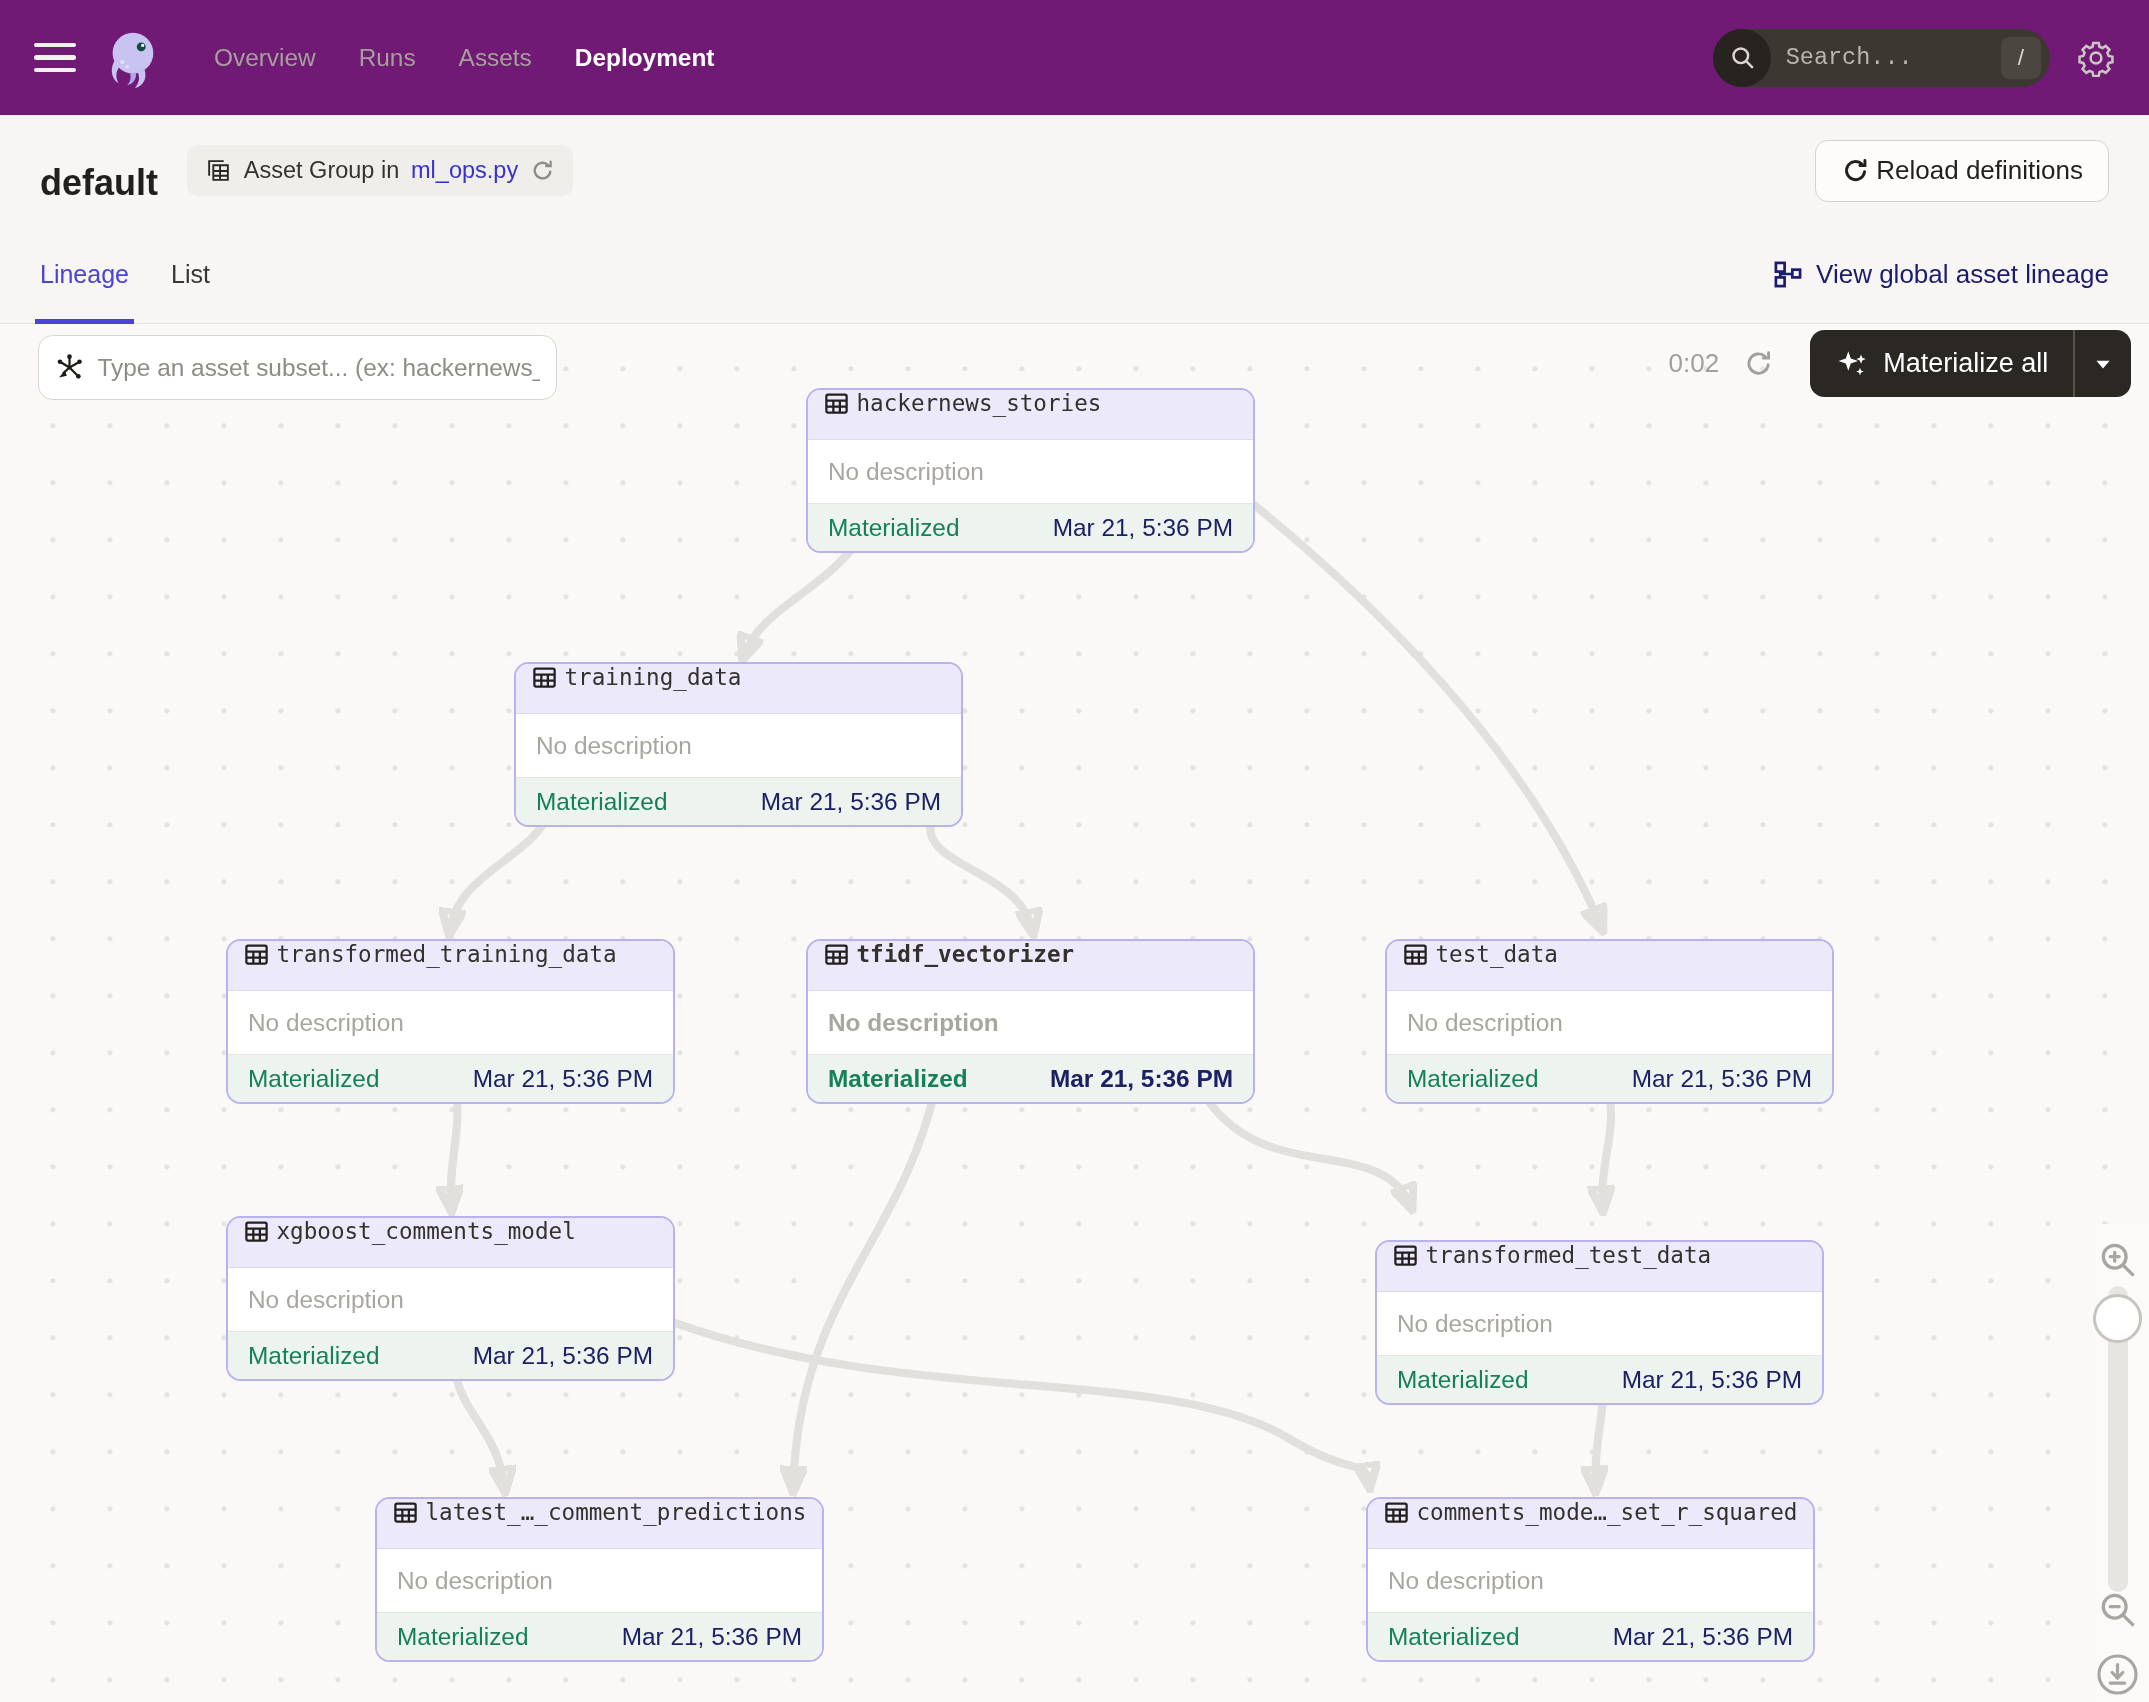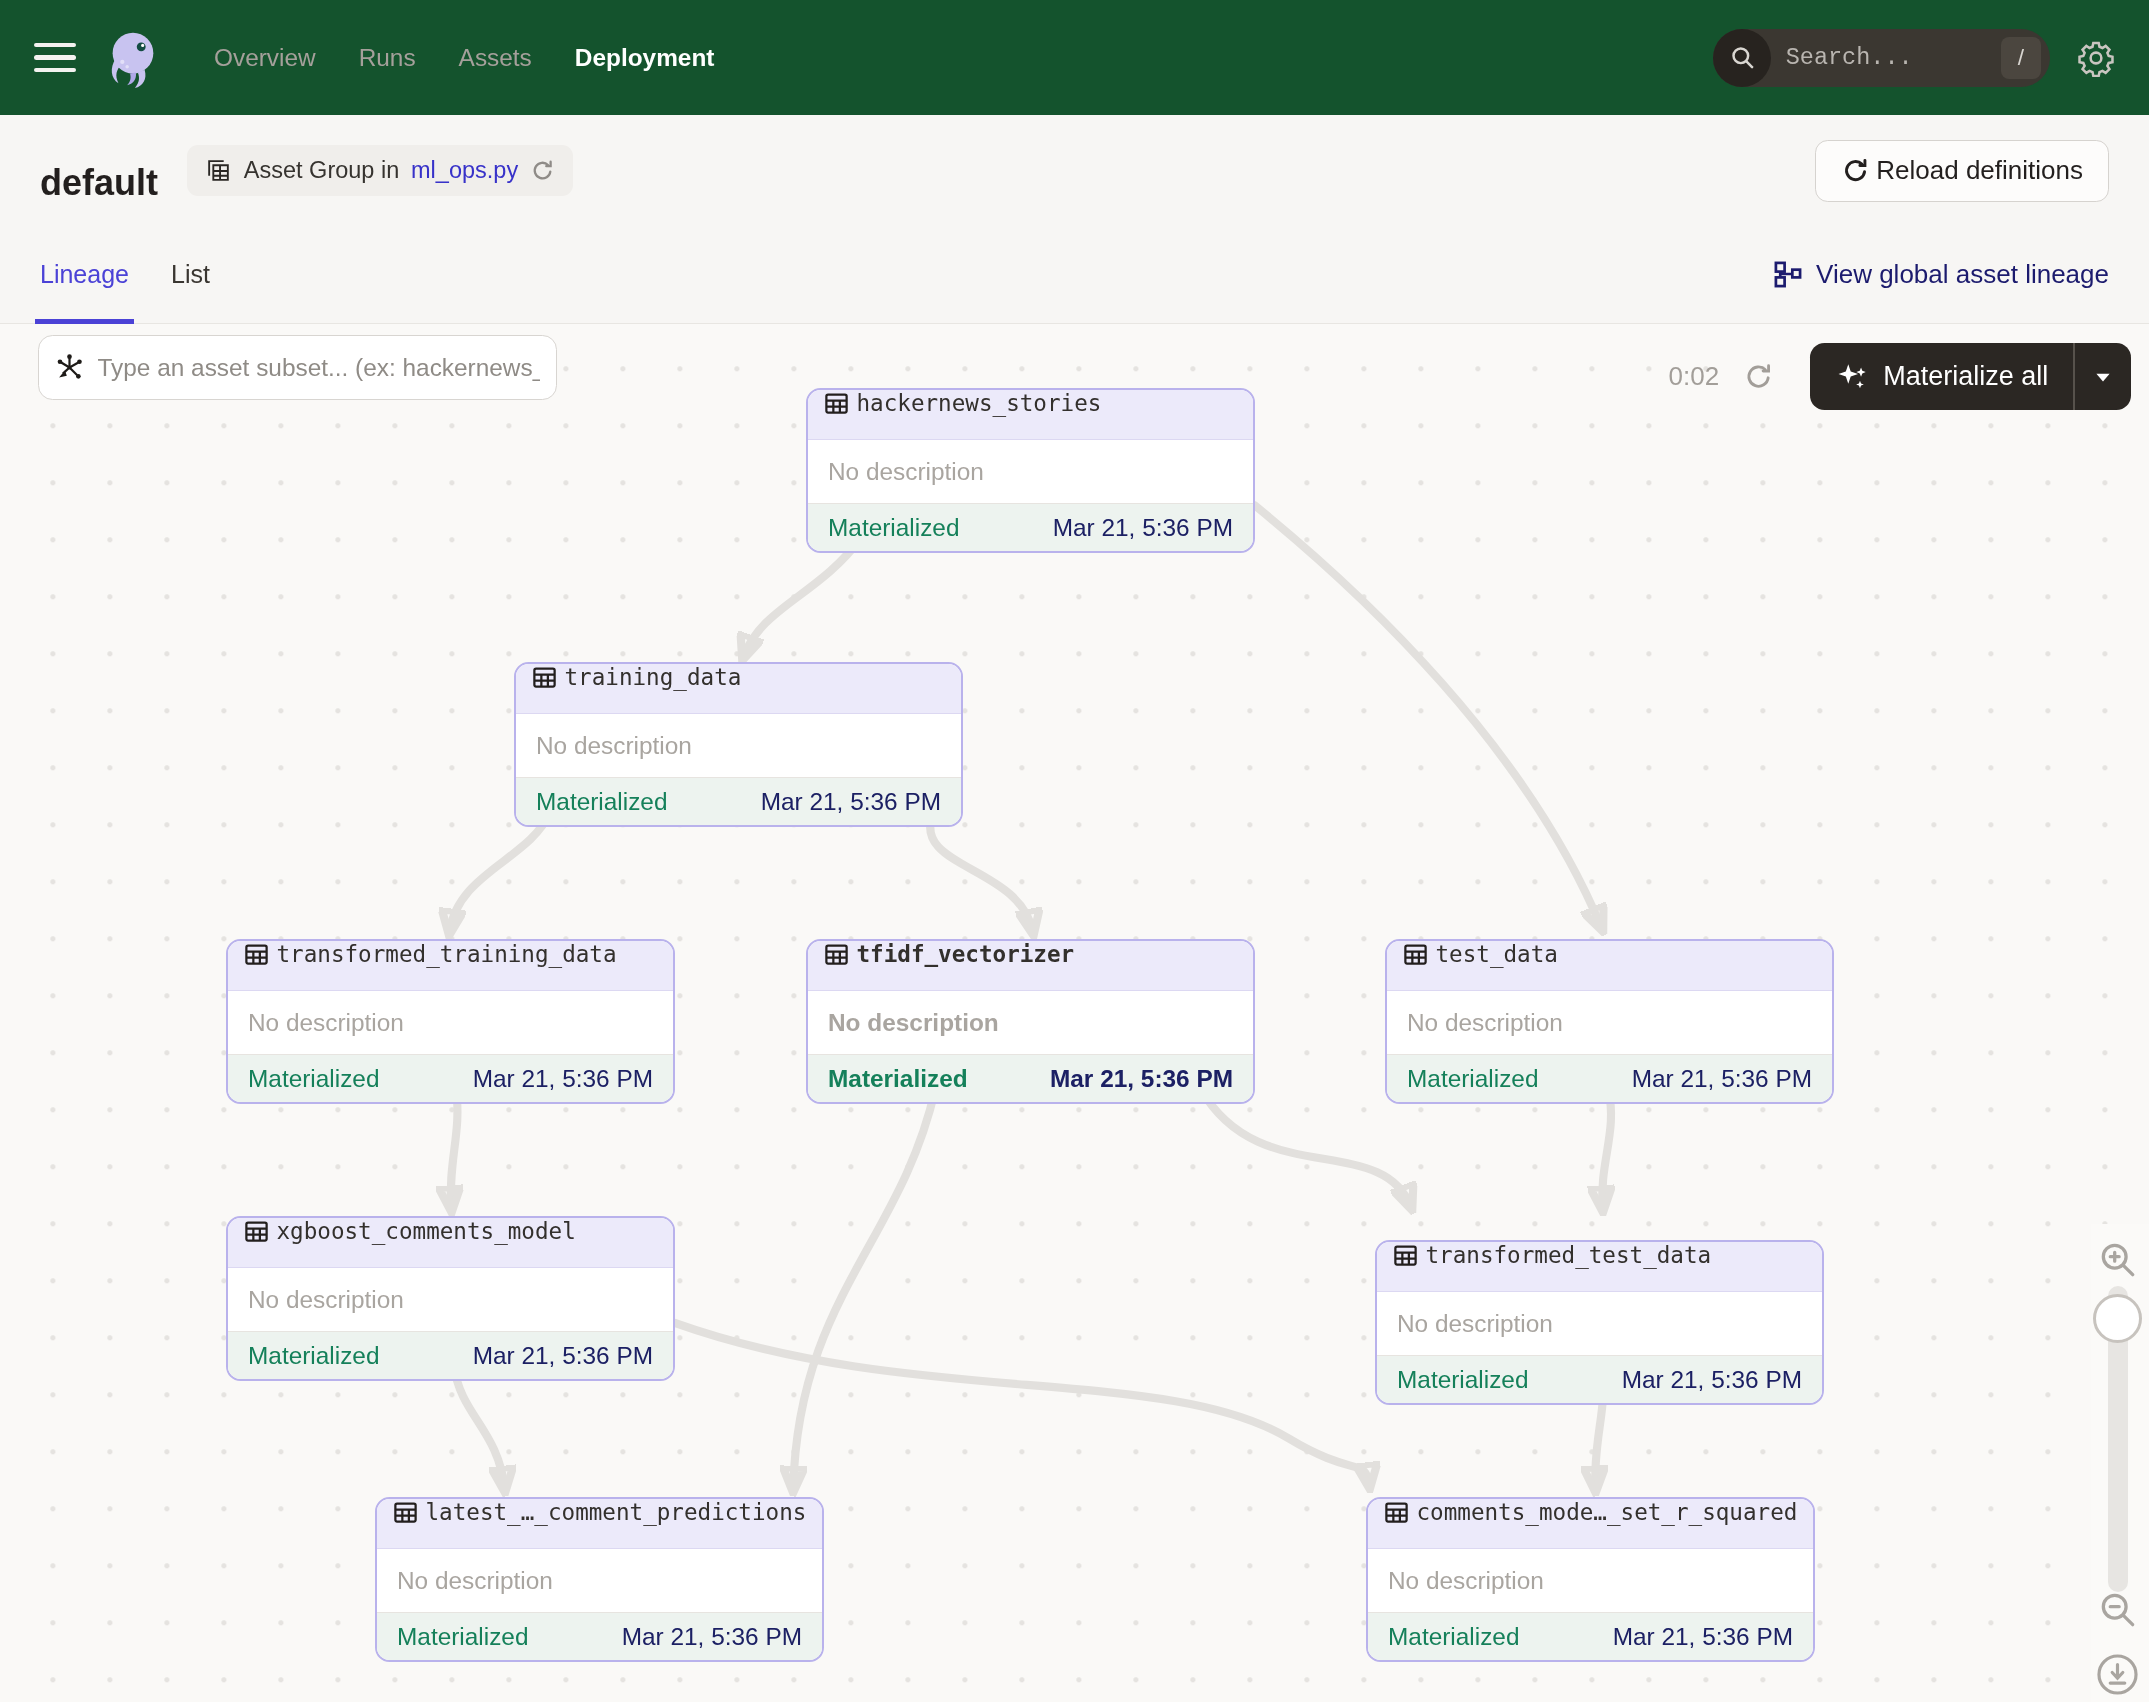--- a/index.html
+++ b/index.html
@@ -1,21 +1,21 @@
 <!DOCTYPE html>
 <html style="font-size:14.5px"><head>
 <meta charset="utf-8">
 <style>
   html,body{margin:0;padding:0;background:#F7F6F4;}
   *{box-sizing:border-box;}
   #app{position:relative;width:2149px;height:1702px;overflow:hidden;
        font-family:"Liberation Sans",sans-serif;color:#231F1E;}
 
   
-  .topbar{height:115px;background:#14532d;display:flex;align-items:center;padding:0 34px;}
+  .topbar{height:115px;background:#701a75;display:flex;align-items:center;padding:0 34px;}
   .hamburger{width:42px;display:flex;flex-direction:column;gap:8.1px;cursor:pointer;}
   .hamburger div{height:4.5px;border-radius:2.7px;background:#F4F2F0;}
   .logo{width:62px;height:62px;margin-left:25px;flex:0 0 auto;}
   .nav{display:flex;gap:43px;margin-left:51px;font-size:24.4px;font-weight:500;color:#A5A09B;}
   .nav span{cursor:pointer;}
   .nav .active{color:#FFFFFF;font-weight:700;}
   .tb-spacer{flex:1;}
   .search{width:337px;height:58px;background:#3B3731;border-radius:29px;display:flex;align-items:center;}
   .search-circle{width:58px;height:58px;border-radius:50%;background:#27231F;display:flex;align-items:center;justify-content:center;}
   .search input{background:transparent;border:none;outline:none;color:#E8E5E1;font-size:23.5px;
@@ -47,21 +47,21 @@
        background-image:radial-gradient(circle,#E5E3E0 2.4px,rgba(0,0,0,0) 2.8px);
        background-size:57px 57px;background-position:24.4px 16.3px;}
   .edges{position:absolute;left:0;top:0;}
   .edges path{fill:none;stroke:#E2E0DD;stroke-width:9;stroke-linecap:round;}
 
   .filter{position:absolute;left:38px;top:11px;width:519px;height:65px;background:#FFFFFF;
        border:1.8px solid #D8D5D1;border-radius:14.5px;display:flex;align-items:center;padding:0 14.5px;gap:11px;}
   .filter input{border:none;outline:none;flex:1;font-size:24.4px;font-family:"Liberation Sans",sans-serif;color:#55514D;min-width:0;}
   .filter input::placeholder{color:#8F8B86;}
 
-  .toolbar-right{position:absolute;top:19px;right:18px;display:flex;align-items:center;}
+  .toolbar-right{position:absolute;top:6px;right:18px;display:flex;align-items:center;}
   .timer{font-size:26px;color:#A29E99;}
   .tb-refresh{margin-left:23.5px;display:flex;cursor:pointer;color:#A29E99;}
   .mat-btn{margin-left:36px;height:67px;background:#2B2723;border-radius:14.5px;display:flex;align-items:center;
        color:#fff;font-size:27px;font-weight:500;cursor:pointer;overflow:hidden;}
   .mat-main{display:flex;align-items:center;gap:14.5px;padding:0 25px;height:67px;}
   .mat-div{width:1.8px;height:67px;background:#57524C;}
   .mat-caret{width:56px;height:67px;display:flex;align-items:center;justify-content:center;}
 
   
   .node{position:absolute;width:449px;border:2.7px solid #B9B2EC;border-radius:14.5px;background:#fff;

